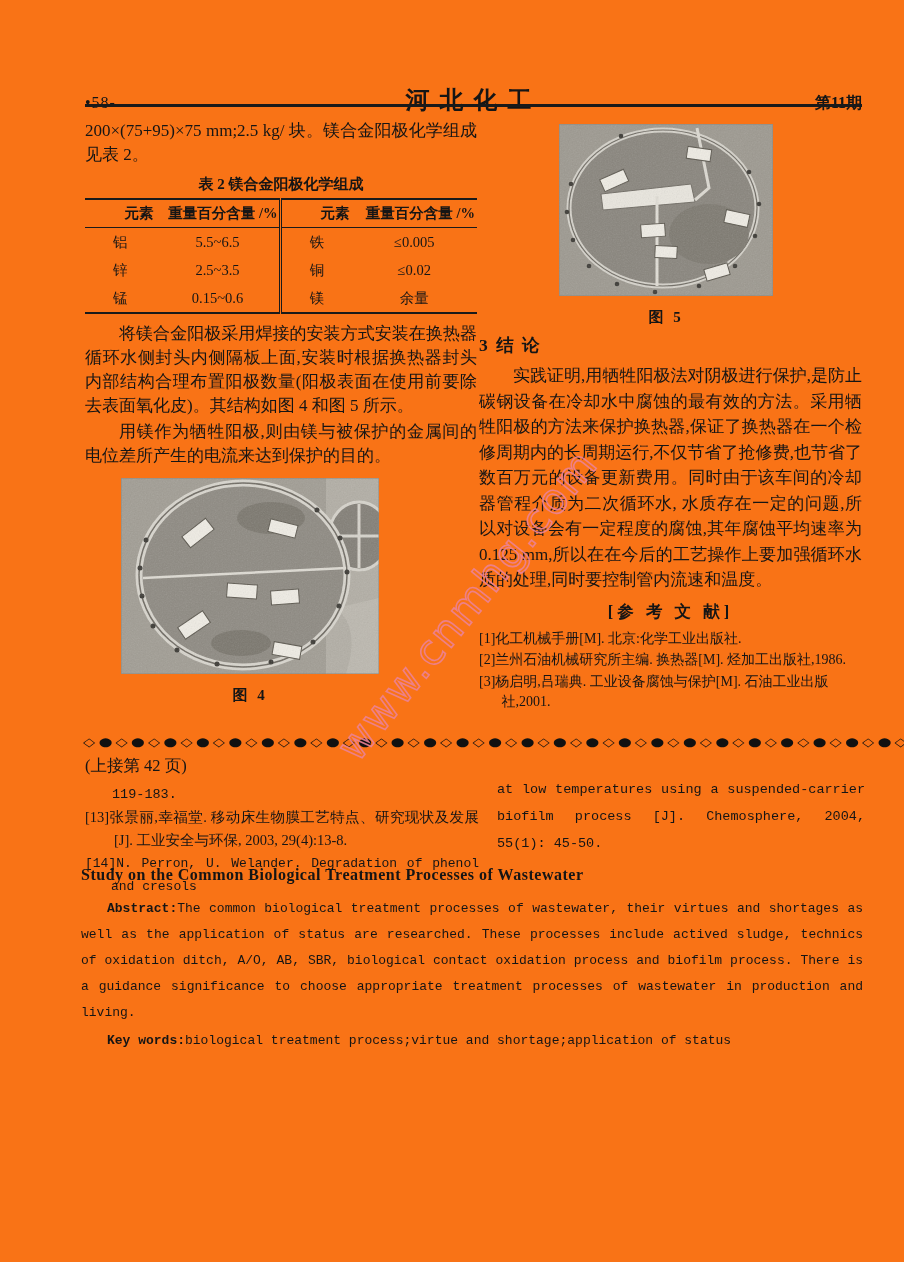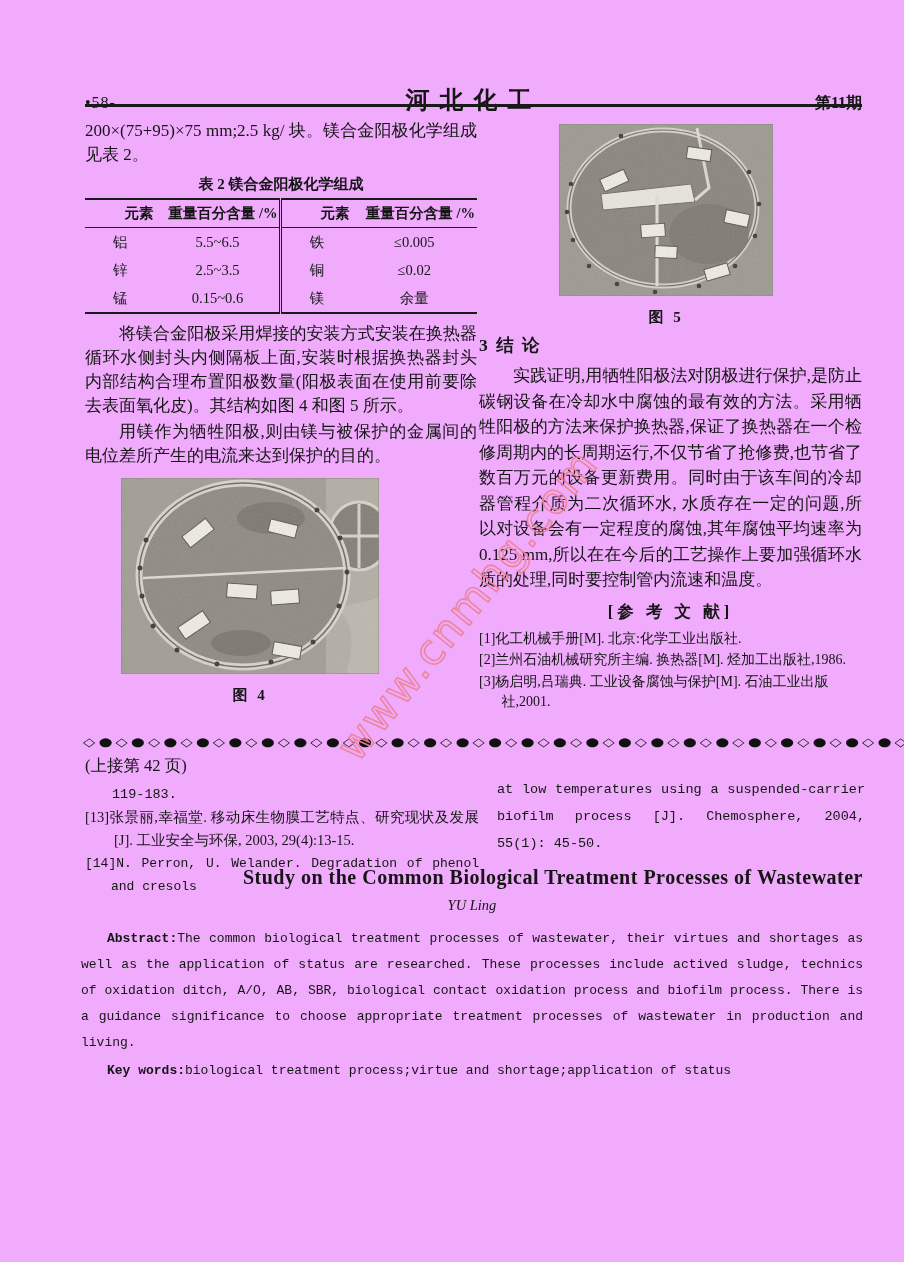--- a/index.html
+++ b/index.html
@@ -1,18 +1,18 @@
 <!DOCTYPE html>
 <html><head>
 <meta charset="utf-8">
 <style>
   html,body{margin:0;padding:0;background:#e8e8e4;}
   .page{
     position:relative;width:904px;height:1262px;margin:0 auto;
-    background:#f0abfc;color:#151515;overflow:hidden;
+    background:#f97316;color:#151515;overflow:hidden;
     font-family:"Liberation Serif","DejaVu Serif",serif;
   }
   
   .hdr{position:absolute;top:84px;left:85px;width:777px;display:flex;align-items:baseline;}
   .hdr .pg{width:160px;font-size:16px;letter-spacing:1px;}
   .hdr .jn{flex:1;text-align:center;font-size:24px;font-weight:700;letter-spacing:10px;}
   .hdr .iss{width:160px;text-align:right;font-size:16px;font-weight:700;}
   .hrule{position:absolute;top:104px;left:85px;width:777px;height:3px;background:#1a1a1a;}
   
   .col-left{position:absolute;left:85px;top:119px;width:392px;}
@@ -47,21 +47,21 @@
     font-family:"DejaVu Sans",sans-serif;}
   .cont-note{position:absolute;top:755px;left:85px;font-size:16.5px;}
   .bot-left{position:absolute;top:783px;left:85px;width:394px;}
   .bot-right{position:absolute;top:776px;left:497px;width:368px;}
   .bref{font-size:14.5px;line-height:23px;padding-left:2em;text-indent:-2em;text-align:justify;}
   .bref.first{padding-left:2em;text-indent:0;}
   .mono{font-family:"Liberation Mono","DejaVu Sans Mono",monospace;}
   .bot-right .en{font-size:13.5px;line-height:27px;text-align:justify;}
   
   .eng{position:absolute;top:866px;left:81px;width:782px;}
-  .eng .title{text-align:right;font-size:20px;font-weight:700;letter-spacing:.5px;}
+  .eng .title{text-align:left;font-size:16px;font-weight:700;letter-spacing:.5px;}
   .eng .author{text-align:center;font-size:14.5px;font-style:italic;margin-top:8px;}
   .eng .affil{text-align:center;font-size:13.5px;margin-top:8px;}
   .eng .abs{margin-top:12px;font-size:13px;line-height:26px;text-align:justify;}
   .eng .kw{margin-top:2px;font-size:13px;line-height:26px;text-indent:2em;}
   b.lbl{font-weight:700;}
   
   .wm{position:absolute;left:346px;top:730px;transform:rotate(-51deg);transform-origin:0 50%;
     font-family:"DejaVu Sans",sans-serif;font-size:42px;letter-spacing:2px;
     color:transparent;-webkit-text-stroke:1.6px #ec8296;opacity:.9;pointer-events:none;z-index:5;}
 </style>
@@ -211,28 +211,27 @@
   </div>
 
   <div class="wm">www.cnmhg.com</div>
 
   <div class="divider">◇●◇●◇●◇●◇●◇●◇●◇●◇●◇●◇●◇●◇●◇●◇●◇●◇●◇●◇●◇●◇●◇●◇●◇●◇●◇●◇●◇●◇●◇●</div>
 
   <div class="cont-note">(上接第 42 页)</div>
 
   <div class="bot-left">
     <div class="bref first mono" style="font-size:13.5px">119-183.</div>
-    <div class="bref">[13]张景丽,幸福堂. 移动床生物膜工艺特点、研究现状及发展[J]. 工业安全与环保, 2003, 29(4):13-15.</div>
+    <div class="bref">[13]张景丽,幸福堂. 移动床生物膜工艺特点、研究现状及发展[J]. 工业安全与环保, 2003, 29(4):13-8.</div>
     <div class="bref mono" style="font-size:13px">[14]N. Perron, U. Welander. Degradation  of  phenol  and  cresols</div>
   </div>
 
   <div class="bot-right">
     <div class="en mono">at low temperatures using a suspended-carrier biofilm process [J].  Chemosphere, 2004,  55(1):  45-50.</div>
   </div>
 
   <div class="eng">
     <div class="title">Study on the Common Biological Treatment Processes of Wastewater</div>
-    <div class="author">YU Ling</div>
     <div class="abs mono"><b class="lbl" style="margin-left:2em">Abstract:</b><span>The common biological treatment processes of wastewater, their virtues and shortages as well as the application of status are researched.  These processes include actived sludge, technics of oxidation ditch,  A/O, AB, SBR, biological contact oxidation process and biofilm process. There is a guidance significance to choose appropriate treatment processes of wastewater in production and living.</span></div>
     <div class="kw mono"><b class="lbl">Key words:</b><span>biological treatment process;virtue and shortage;application of status</span></div>
   </div>
 
 </div>
 
 </body></html>

